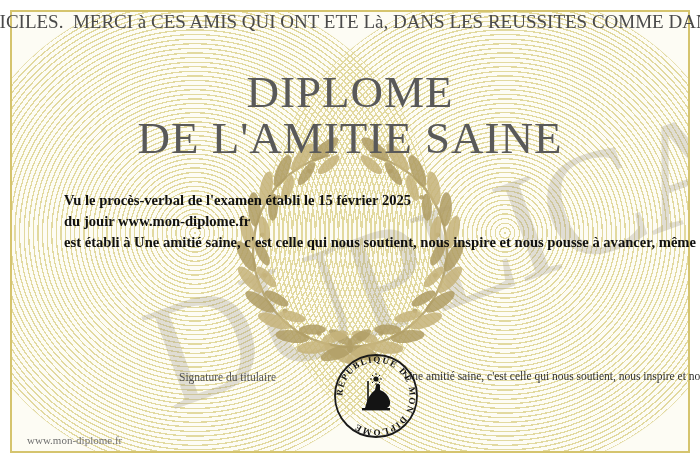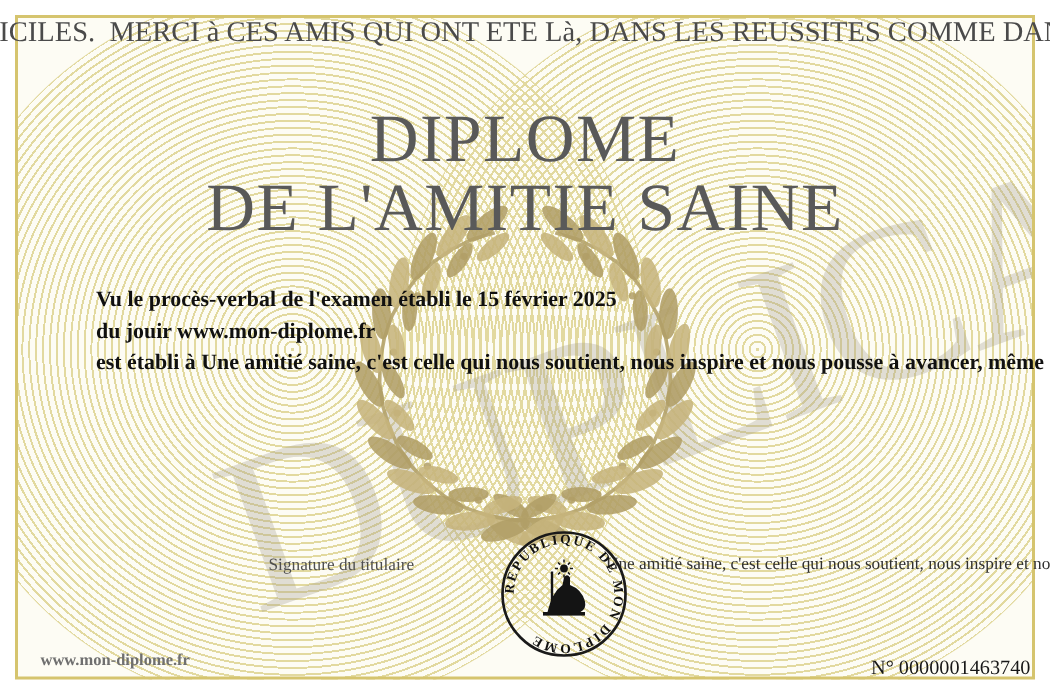--- a/index.html
+++ b/index.html
@@ -31,21 +31,21 @@
 
   .body-text{position:absolute;left:64px;top:190px;z-index:4;font-size:14.6px;line-height:20.8px;
     color:#101010;white-space:nowrap;font-weight:bold;}
   .rights-line{position:absolute;left:113px;top:308px;z-index:4;font-size:14.6px;color:#101010;white-space:nowrap;}
 
   .signature{position:absolute;left:159px;top:371px;z-index:4;font-size:11.5px;color:#4f4f4f;margin-left:20px;}
   .recipient{position:absolute;left:404px;top:370px;z-index:4;font-size:11.5px;color:#303030;white-space:nowrap;}
 
   .seal{position:absolute;left:331px;top:351px;z-index:6;}
 
-  .footer-site{position:absolute;left:27px;top:434px;z-index:5;font-size:11px;color:#6f6f6f;font-weight:bold;}
+  .footer-site{position:absolute;left:27px;top:434px;z-index:5;font-size:11px;color:#6f6f6f;}
   .footer-serial{position:absolute;right:13px;top:437px;z-index:5;font-size:13.5px;color:#181818;}
 </style>
 </head>
 <body>
 
 <div class="page">
 
   <div class="interior">
     <div class="rosette left"></div>
     <div class="rosette right"></div>
@@ -164,15 +164,14 @@
         <line x1="41" y1="32" x2="42.4" y2="30.6"></line>
           <line x1="49" y1="32" x2="47.6" y2="30.6"></line>
       </g>
       <line x1="37" y1="30" x2="37" y2="57" stroke-width="1.6"></line>
       <path d="M34,57 Q37,44 44,39 L45,34 Q47,31 49,34 L49,39 Q57,42 59,50 Q60,55 56,57 Z" stroke="none"></path>
       <rect x="31" y="57" width="28" height="2.4" stroke="none"></rect>
     </g>
   </svg>
 
   <div class="footer-site">www.mon-diplome.fr</div>
-  <div class="footer-serial">N° 0000001463740</div>
 
 </div>
 
 </body></html>

